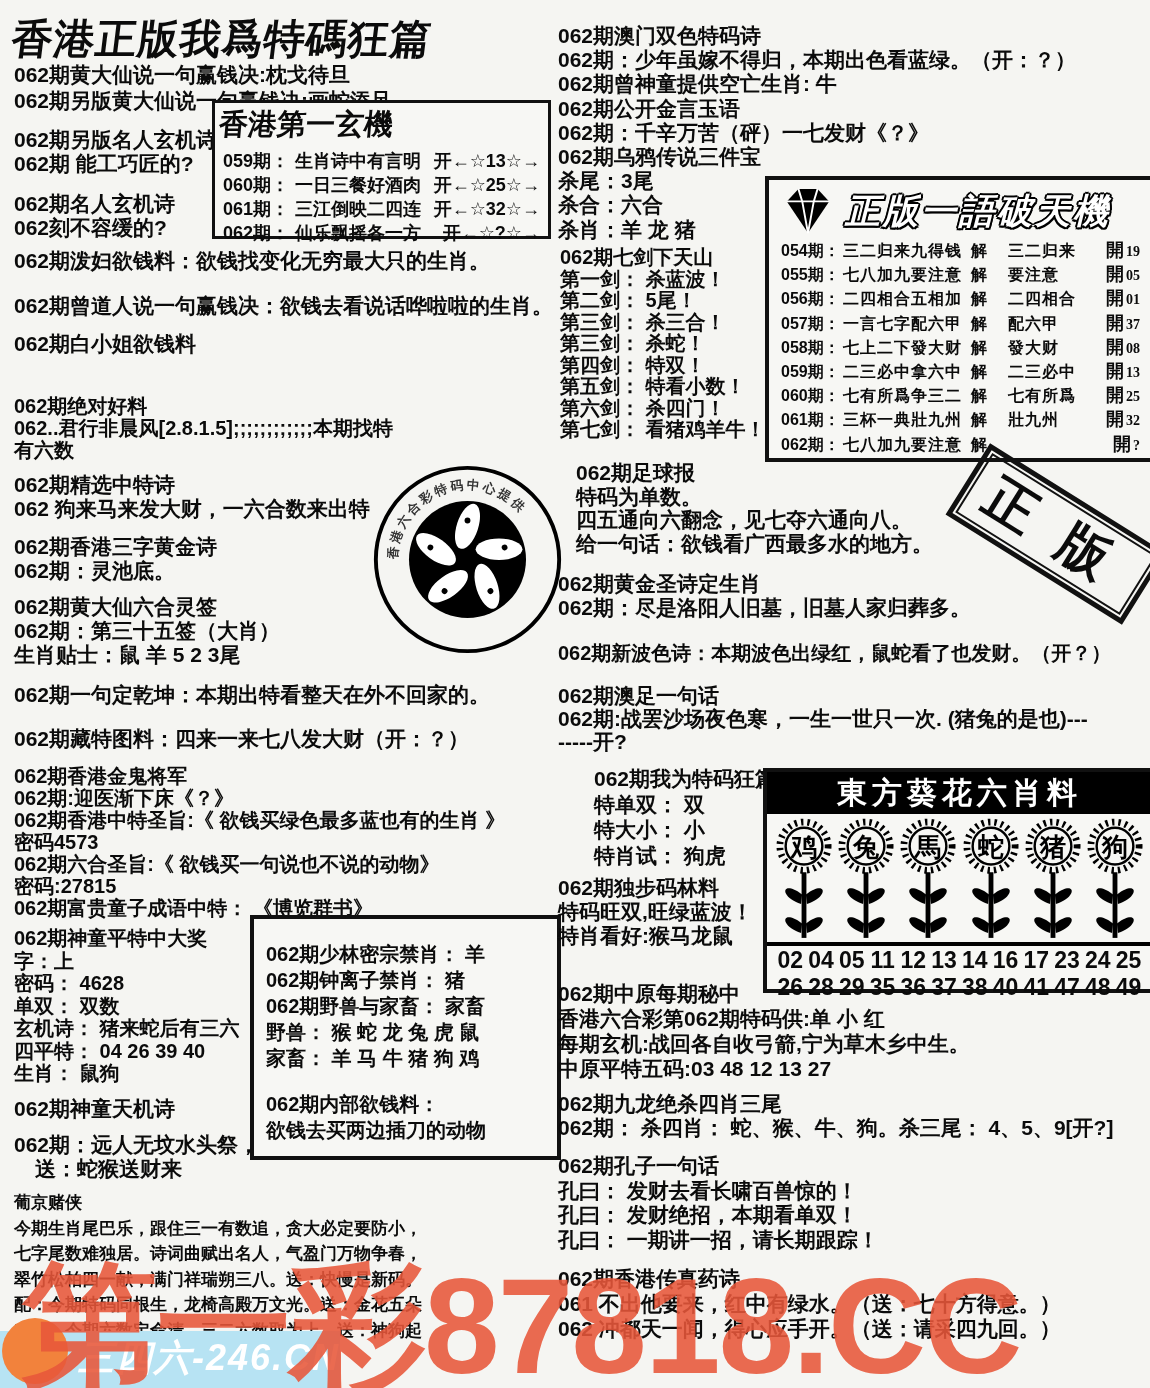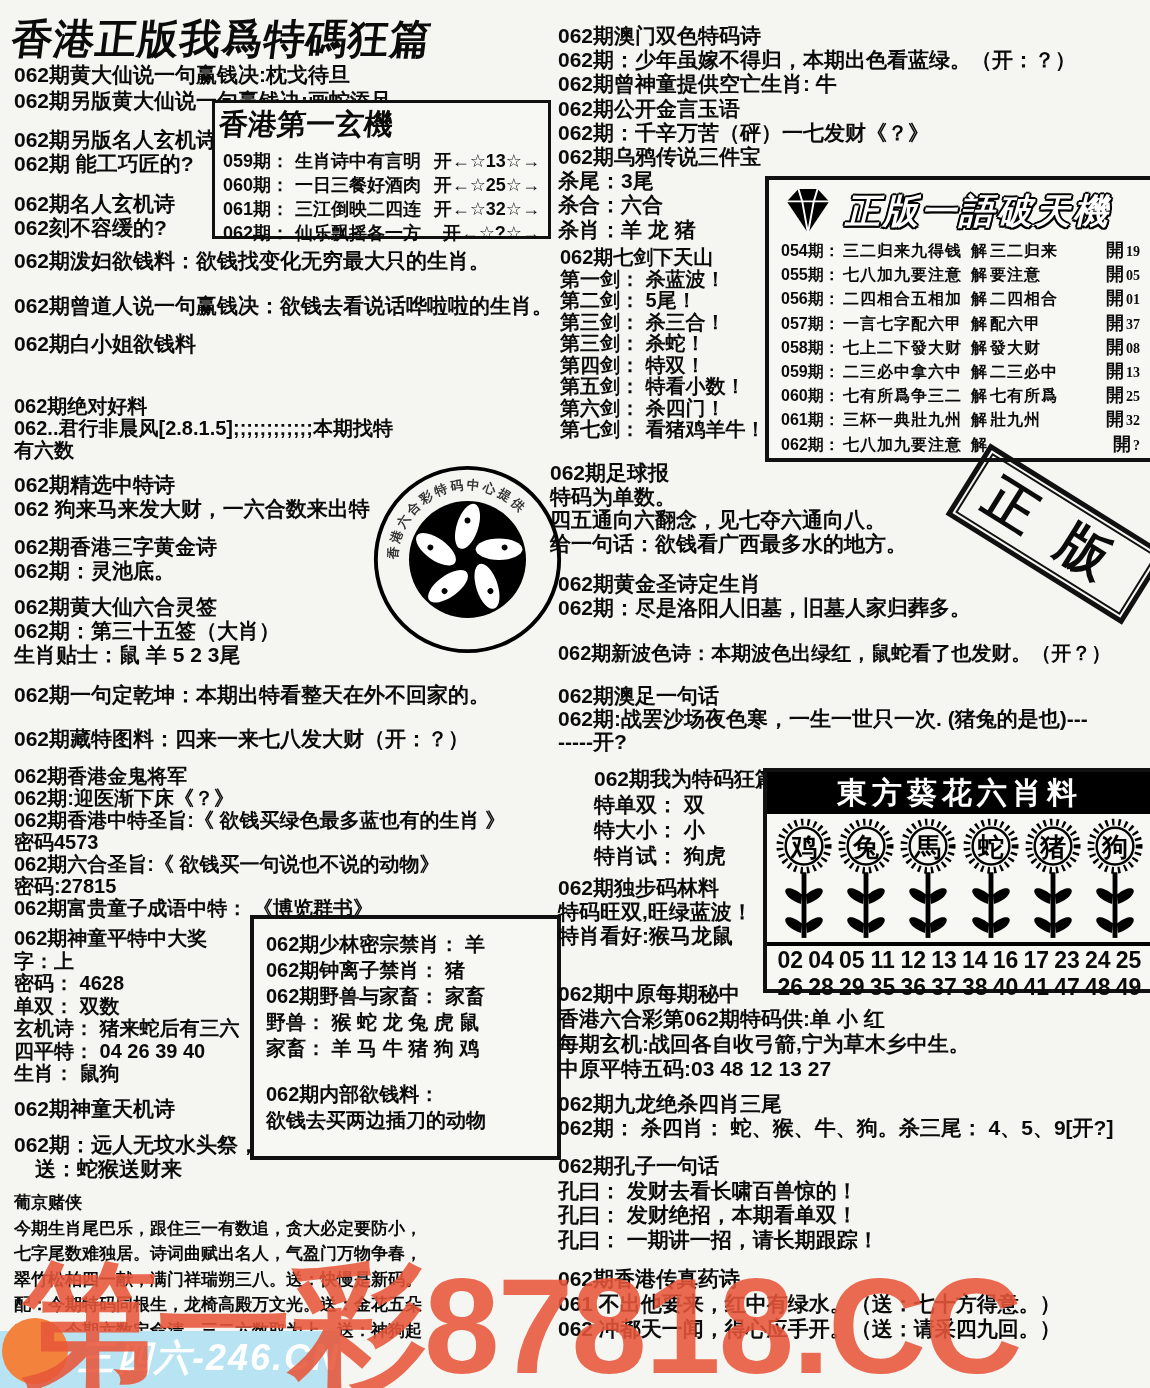--- a/index.html
+++ b/index.html
@@ -19,21 +19,21 @@
   .thead{display:flex;align-items:center;gap:6px;padding:6px 8px 2px;}
   .hollow{color:#fff;text-shadow:2px 0 0 #000,-2px 0 0 #000,0 2px 0 #000,0 -2px 0 #000,
           1.5px 1.5px 0 #000,-1.5px -1.5px 0 #000,1.5px -1.5px 0 #000,-1.5px 1.5px 0 #000;}
   .ttitle{font-family:"Liberation Serif","DejaVu Serif",serif;font-style:italic;font-weight:900;
           font-size:35px;letter-spacing:3px;}
   .trow{display:flex;align-items:baseline;font-family:"Liberation Serif","DejaVu Serif",serif;
         font-weight:bold;font-size:16px;height:24.2px;padding:0 12px;}
   .tp{font-family:"Liberation Sans","DejaVu Sans",sans-serif;font-weight:800;width:62px;}
   .tt{letter-spacing:1px;}
   .tj{margin-left:9px;}
-  .ta{margin-left:3px;letter-spacing:1px;}
+  .ta{margin-left:21px;letter-spacing:1px;}
   .to{margin-left:auto;}
   .tok{font-size:18px;}
   .ton{font-size:14px;margin-left:2px;}
   
   .kuihua{border-width:4px;}
   .khead{height:42px;background:#000;display:flex;align-items:center;justify-content:center;}
   .ktitle{font-size:30px;font-weight:900;letter-spacing:5px;}
   .kflowers{display:flex;justify-content:space-around;padding:2px 6px 0;}
   .knums{border-top:4px solid #000;padding:1px 8px;}
   .krow{display:flex;justify-content:space-between;}
@@ -194,21 +194,21 @@
           <circle cx="100" cy="60" r="3" fill="#000"></circle>
         </g>
       <g transform="rotate(288 100 100)">
           <ellipse cx="100" cy="66" rx="11" ry="24" fill="#fff" transform="rotate(18 100 66)"></ellipse>
           <circle cx="100" cy="60" r="3" fill="#000"></circle>
         </g>
     </g>
   </svg>
 
   <div class="boxed" style="left:250px;top:915px;width:303px;height:237px;border-width:4px;">
-    <div style="padding:12px 12px;font-weight:bold;font-size:20px;line-height:26px;white-space:nowrap;">
+    <div style="padding:22px 12px;font-weight:bold;font-size:20px;line-height:26px;white-space:nowrap;">
 
     <div class="ln">062期少林密宗禁肖： 羊</div>
         <div class="ln">062期钟离子禁肖： 猪</div>
         <div class="ln">062期野兽与家畜： 家畜</div>
         <div class="ln">野兽： 猴 蛇 龙 兔 虎 鼠</div>
         <div class="ln">家畜： 羊 马 牛 猪 狗 鸡</div>
         <div class="ln"></div>
         <div class="ln">062期内部欲钱料：</div>
         <div class="ln">欲钱去买两边插刀的动物</div>
       </div>
@@ -229,21 +229,21 @@
       <div class="ln">062期七剑下天山</div>
       <div class="ln">第一剑： 杀蓝波！</div>
       <div class="ln">第二剑： 5尾！</div>
       <div class="ln">第三剑： 杀三合！</div>
       <div class="ln">第三剑： 杀蛇！</div>
       <div class="ln">第四剑： 特双！</div>
       <div class="ln">第五剑： 特看小数！</div>
       <div class="ln">第六剑： 杀四门！</div>
       <div class="ln">第七剑： 看猪鸡羊牛！</div>
     </div>
-  <div class="blk" style="left:550px;top:461px;font-size:21px;line-height:23.5px;">
+  <div class="blk" style="left:576px;top:461px;font-size:21px;line-height:23.5px;">
       <div class="ln">062期足球报</div>
       <div class="ln">特码为单数。</div>
       <div class="ln">四五通向六翻念，见七夺六通向八。</div>
       <div class="ln">给一句话：欲钱看广西最多水的地方。</div>
     </div>
   <div class="blk" style="left:558px;top:572px;font-size:21px;line-height:23.5px;">
       <div class="ln">062期黄金圣诗定生肖</div>
       <div class="ln">062期：尽是洛阳人旧墓，旧墓人家归葬多。</div>
     </div>
   <div class="blk" style="left:558px;top:640px;font-size:20px;">

